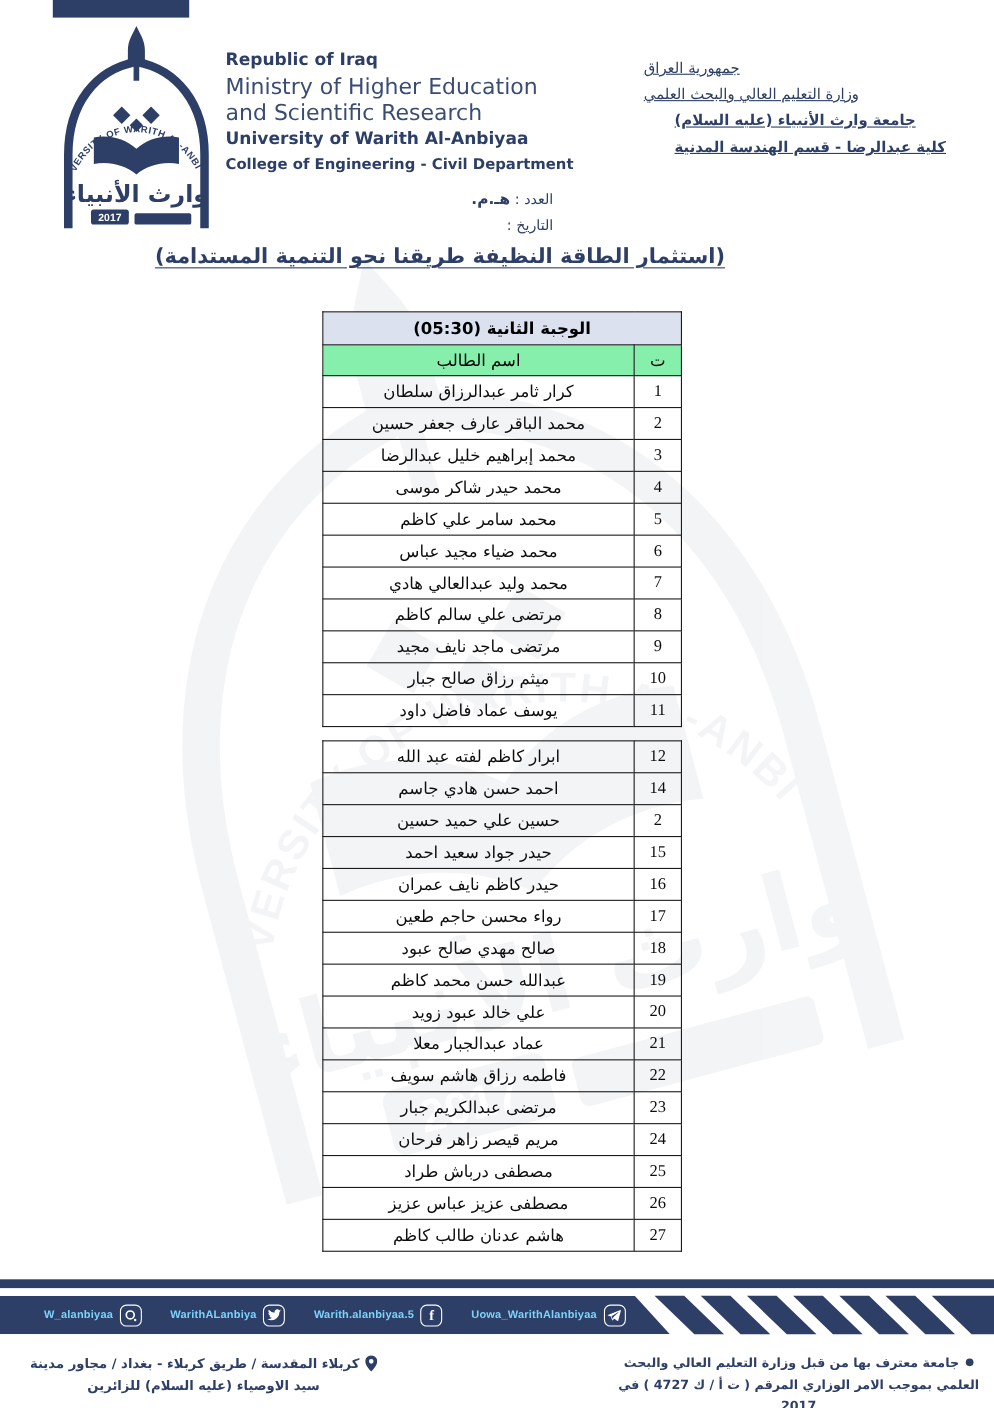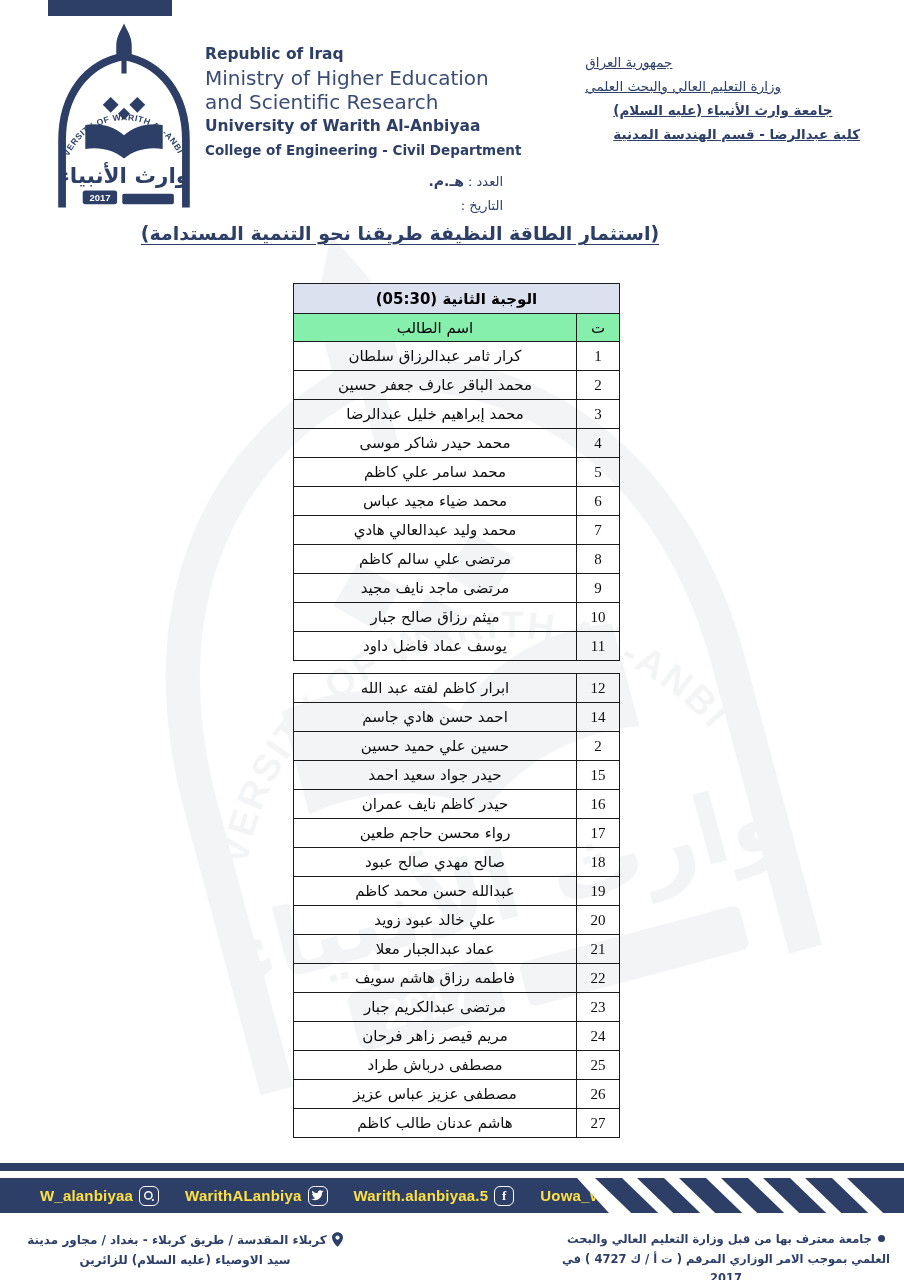--- a/index.html
+++ b/index.html
@@ -55,21 +55,21 @@
   td.name-cell { font-weight:400; }
 
   
   .thin-line { position:absolute; left:0; top:1163px; width:904px; height:8px; background:#2d3f66; z-index:2; }
   .social-bar {
     position:absolute; left:0; top:1178px; width:610px; height:35px; background:#2d3f66; z-index:2;
     clip-path:polygon(0 0, 577px 0, 609px 100%, 0 100%);
     display:flex; align-items:center; padding-left:40px; gap:26px;
   }
   .s-item { display:flex; align-items:center; gap:6px; }
-  .s-handle { color:#fde047; font-size:15px; font-weight:700; font-family:"Liberation Sans","DejaVu Sans",sans-serif; letter-spacing:.2px; }
+  .s-handle { color:#7dd3fc; font-size:10px; font-weight:700; font-family:"Liberation Sans","DejaVu Sans",sans-serif; letter-spacing:.2px; }
   .s-icon {
     width:20px; height:20px; border:1.6px solid #fff; border-radius:6px;
     display:flex; align-items:center; justify-content:center; flex:0 0 auto;
   }
   .s-icon svg { display:block; }
   .s-icon .fb-f { color:#fff; font-size:13px; font-weight:700; font-family:"Liberation Serif",serif; line-height:1; }
   .stripe {
     position:absolute; top:1178px; height:35px; width:27px; background:#2d3f66; z-index:2;
     transform:skewX(46deg); transform-origin:top left;
   }

